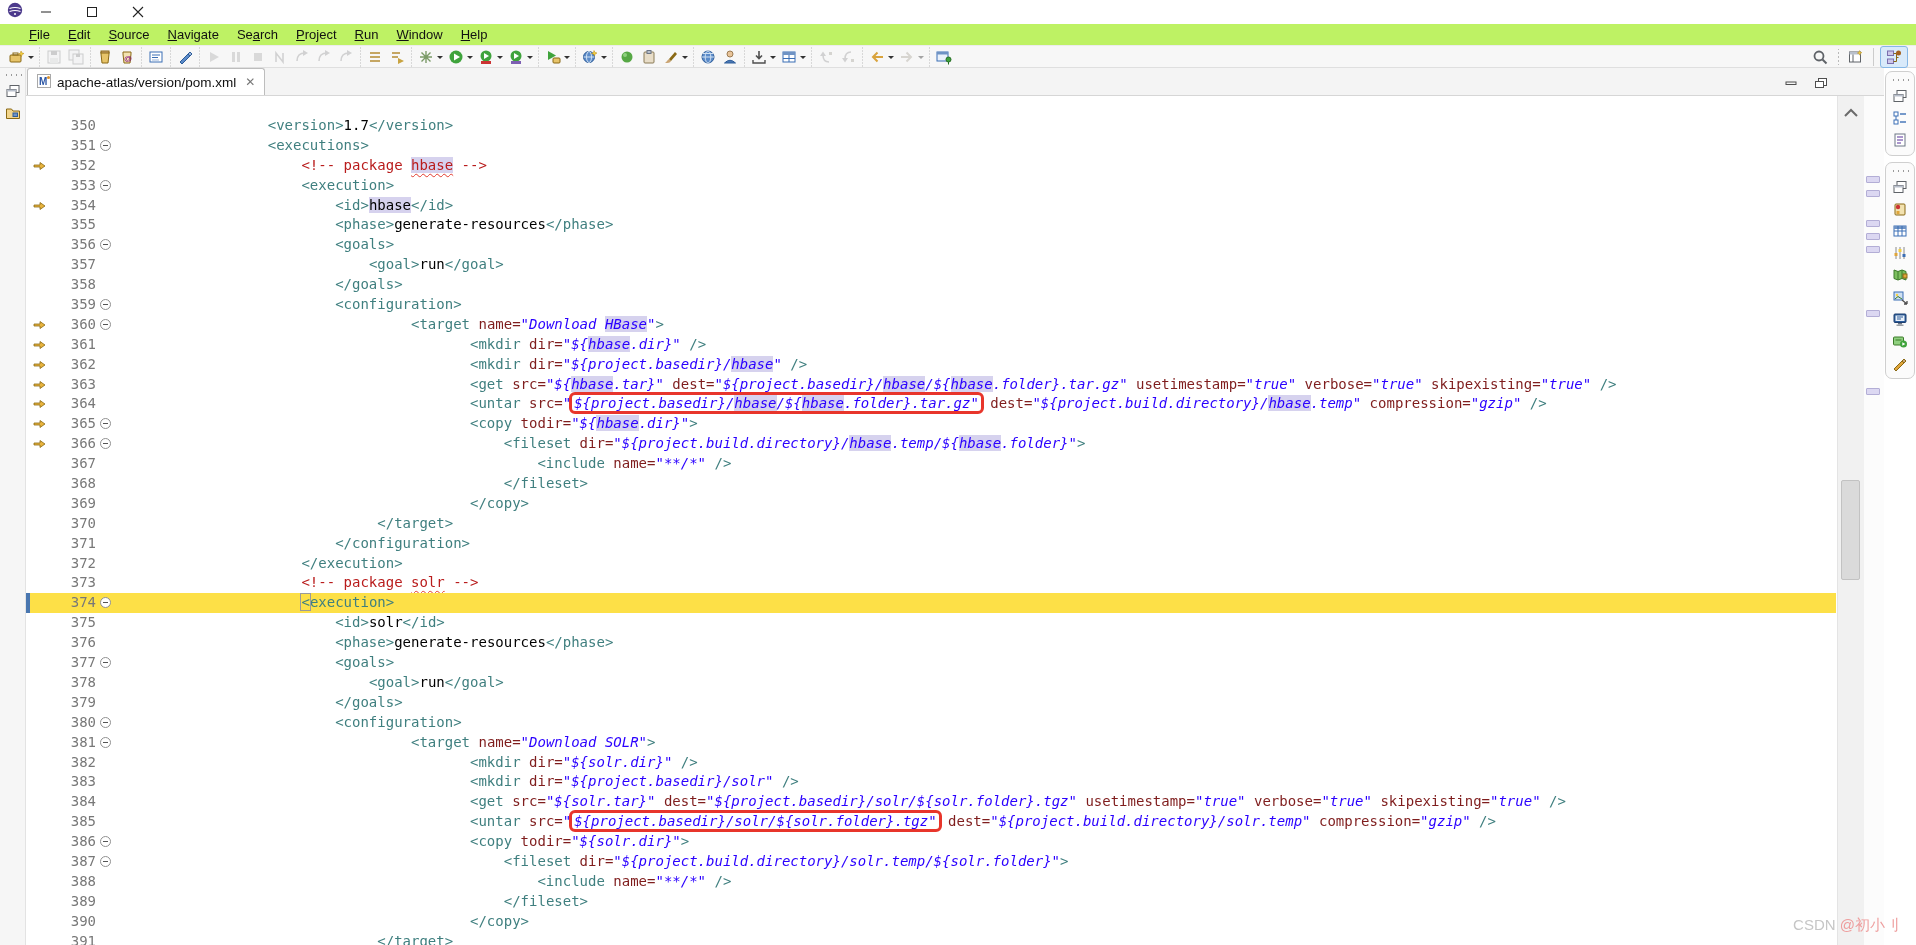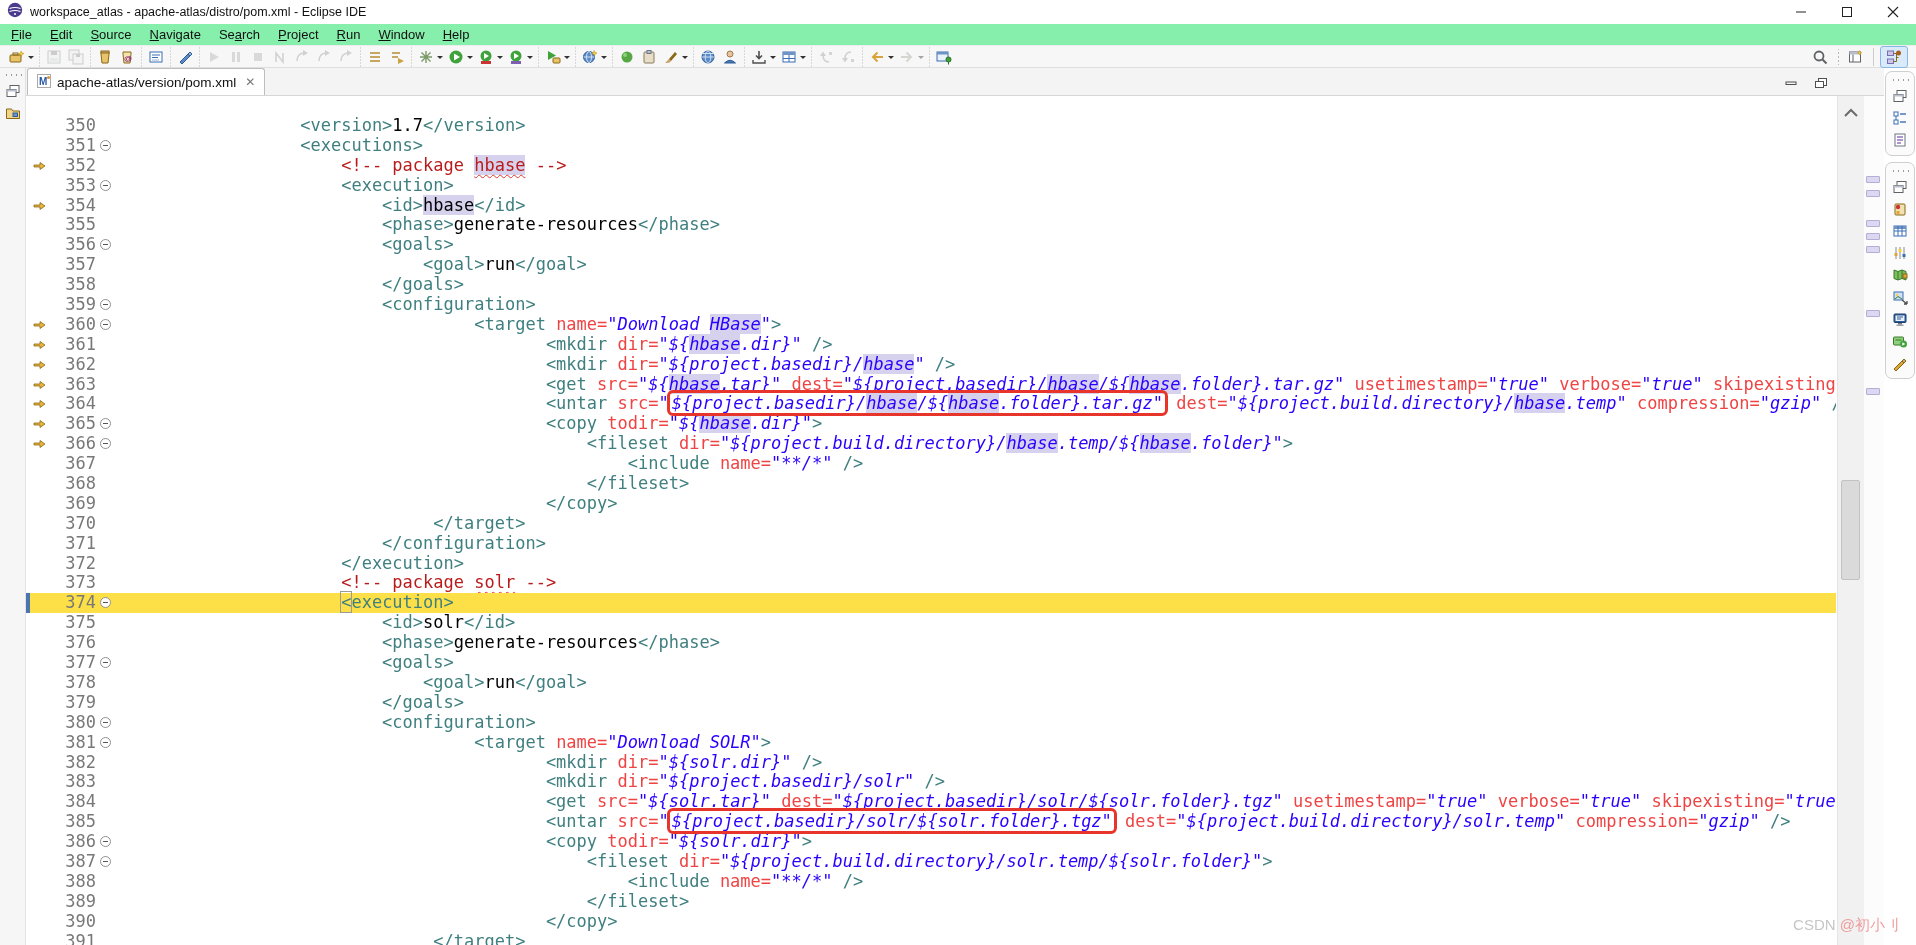--- a/index.html
+++ b/index.html
@@ -6,21 +6,21 @@
 html,body{width:1916px;height:945px;overflow:hidden;background:#fff;
   font-family:"Liberation Sans",sans-serif;color:#111;position:relative}
 
 
 .titlebar{height:24px;display:flex;align-items:center;background:#fff;padding-left:7px}
 .titlebar .apptitle{font-size:12.5px;margin-left:7px;flex:1}
 .winbtn{width:46px;height:24px;display:flex;align-items:center;justify-content:center}
 .winbtn svg{display:block}
 
 
-.menubar{height:21px;display:flex;align-items:center;background:#86efac;font-size:13px;padding-left:2px}
+.menubar{height:21px;display:flex;align-items:center;background:#bef264;font-size:13px;padding-left:20px}
 .menu-item{padding:1px 9px;cursor:default;white-space:nowrap}
 .menu-item u{text-decoration:underline}
 
 
 .toolbar{height:23px;background:#f7f7f7;border-top:1px solid #ececec;border-bottom:1px solid #dfdfdf;
   display:flex;align-items:center;padding:0 4px;position:relative}
 .tgroup{display:flex;align-items:center;padding:0 2px 0 5px;background:
   radial-gradient(circle,#b9b9b9 0.8px,transparent 1px) left center/3px 3px repeat-y}
 .tgroup:first-child{background:none;padding-left:2px}
 .tbtn{height:20px;display:flex;align-items:center;justify-content:center;position:relative;
@@ -44,33 +44,33 @@
 
 .editor{position:absolute;left:26px;top:68px;width:1858px;height:877px;background:#fff}
 .tabstrip{height:28px;background:#f4f4f4;border-bottom:1px solid #d6d6d6;display:flex;align-items:flex-end;position:relative}
 .tab{height:27px;background:#fff;border:1px solid #bdbdbd;border-bottom:none;border-radius:3px 3px 0 0;
   display:flex;align-items:center;gap:6px;padding:0 9px;margin-left:1px;font-size:13.5px}
 .tab-close{color:#777;font-size:12px;margin-left:3px;cursor:default}
 .minmax{position:absolute;right:56px;top:7px;display:flex;gap:16px}
 .ebody{position:relative;height:849px;background:#fff;overflow:hidden}
 
 .rows{position:absolute;left:0;top:0;right:48px;bottom:0;padding-top:20px;
-  font-family:"DejaVu Sans Mono",monospace;font-size:17px;line-height:19.9px;white-space:pre;overflow:hidden}
+  font-family:"DejaVu Sans Mono",monospace;font-size:14px;line-height:19.9px;white-space:pre;overflow:hidden}
 .row{display:flex;height:19.9px;position:relative;align-items:stretch}
 .row.cur{background:#fde047}
 .row.cur::before{content:"";position:absolute;left:0;top:0;width:4px;height:100%;background:#4a77b0}
 .g-mark{width:26px;display:flex;align-items:center;justify-content:center;flex:none}
 .g-num{width:44px;text-align:right;color:#787878;flex:none}
 .g-fold{width:20px;flex:none;position:relative}
 .foldm{position:absolute;left:4px;top:4px;width:11px;height:11px;border:1px solid #919191;border-radius:50%;background:#fff}
 .foldm::after{content:"";position:absolute;left:2px;top:4px;width:5px;height:1px;background:#555}
 .code{flex:1;white-space:pre}
 
 .tg{color:#3f7f7f}
-.at{color:#ef4444}
+.at{color:#7f1d1d}
 .av{color:#2a00ff;font-style:italic}
 .cm{color:#b91c1c}
 .tx{color:#000}
 .hl{background:#d6d2ee}
 .sq{text-decoration:underline wavy #e23a2e 1px;text-underline-offset:3px}
 .kk{outline:1px solid #9a9a9a}
 .redbox{border:3px solid #e8352b;border-radius:6px;padding:0 2px;margin:4px -2px;position:relative;z-index:2}
 
 .scrollcol{position:absolute;top:0;bottom:0;right:20px;width:27px;background:#f1f1f1;border-left:1px solid #e4e4e4}
 .scroll-up{position:absolute;top:8px;left:5px}
@@ -91,21 +91,20 @@
 </head>
 <body>
 
 <div class="titlebar">
   <span><svg width="16" height="16" viewBox="0 0 16 16">
         <circle cx="8" cy="8" r="7.2" fill="#4c3a8c"></circle>
         <path d="M2.5 6.5 Q8 4.5 13.5 6.5" stroke="#fff" stroke-width="1.1" fill="none"></path>
         <path d="M2.5 9.5 Q8 7.5 13.5 9.5" stroke="#fff" stroke-width="1.1" fill="none"></path>
         <circle cx="8" cy="12" r="1" fill="#fff"></circle>
       </svg></span>
-  <span class="apptitle">workspace_atlas - apache-atlas/distro/pom.xml - Eclipse IDE</span>
   <div class="winbtn">
       <svg width="12" height="12">
         <line x1="1" y1="6" x2="11" y2="6" stroke="#222" stroke-width="1"></line>
       </svg>
     </div>
   <div class="winbtn">
       <svg width="12" height="12">
         <rect x="1.5" y="1.5" width="9" height="9" fill="none" stroke="#222" stroke-width="1"></rect>
       </svg>
     </div>

